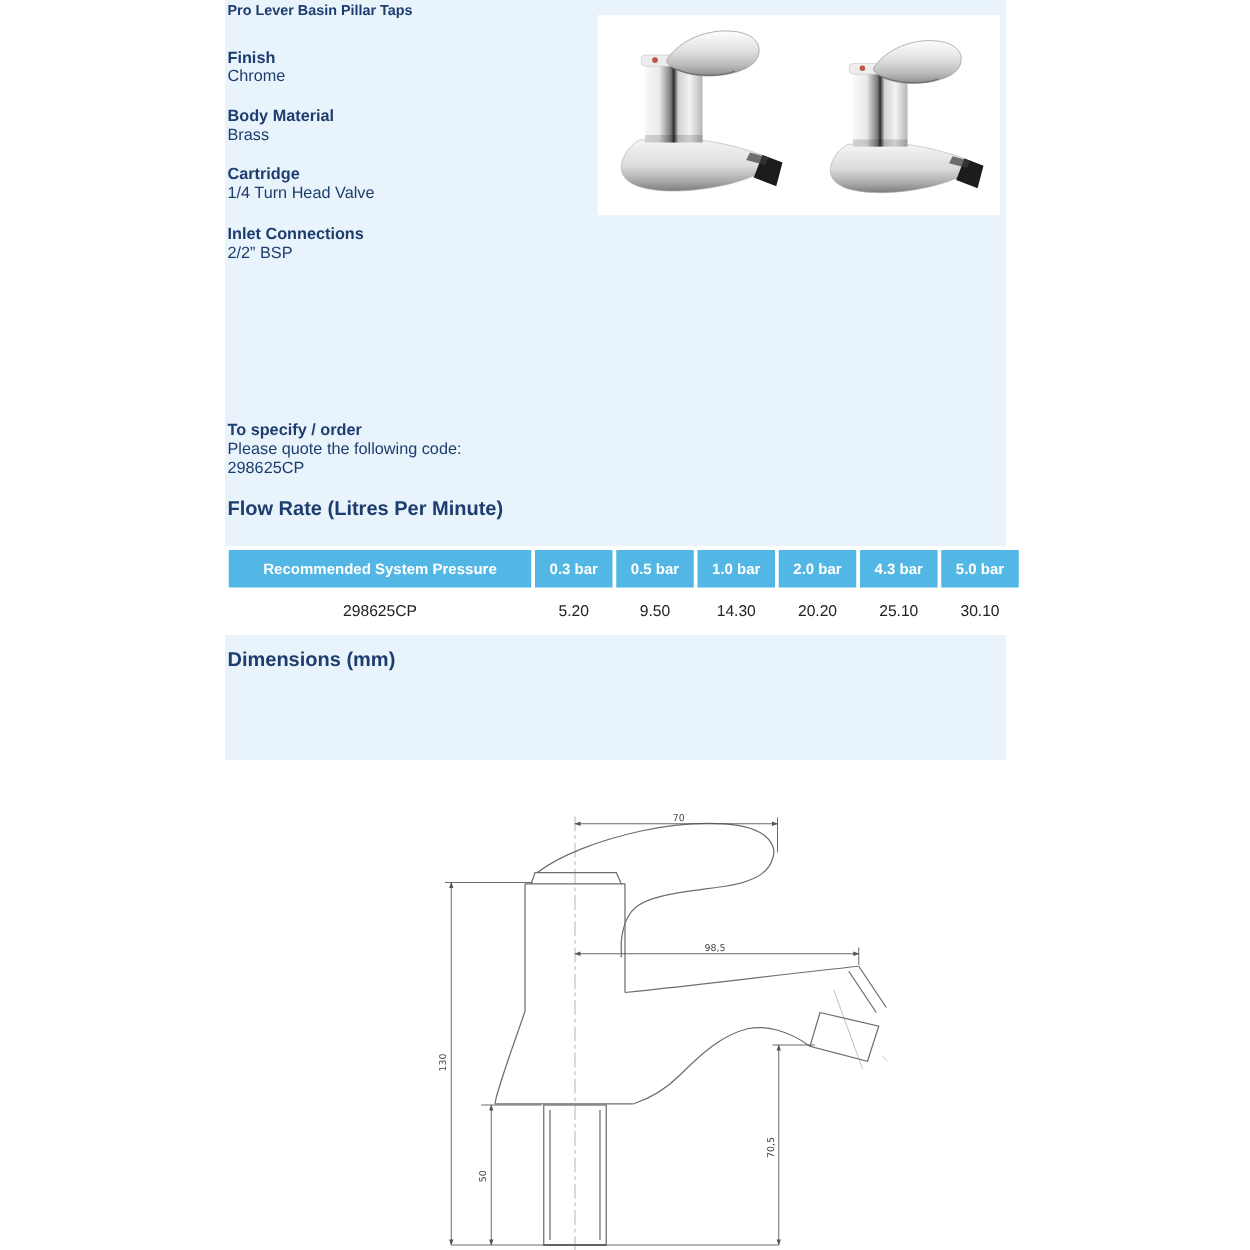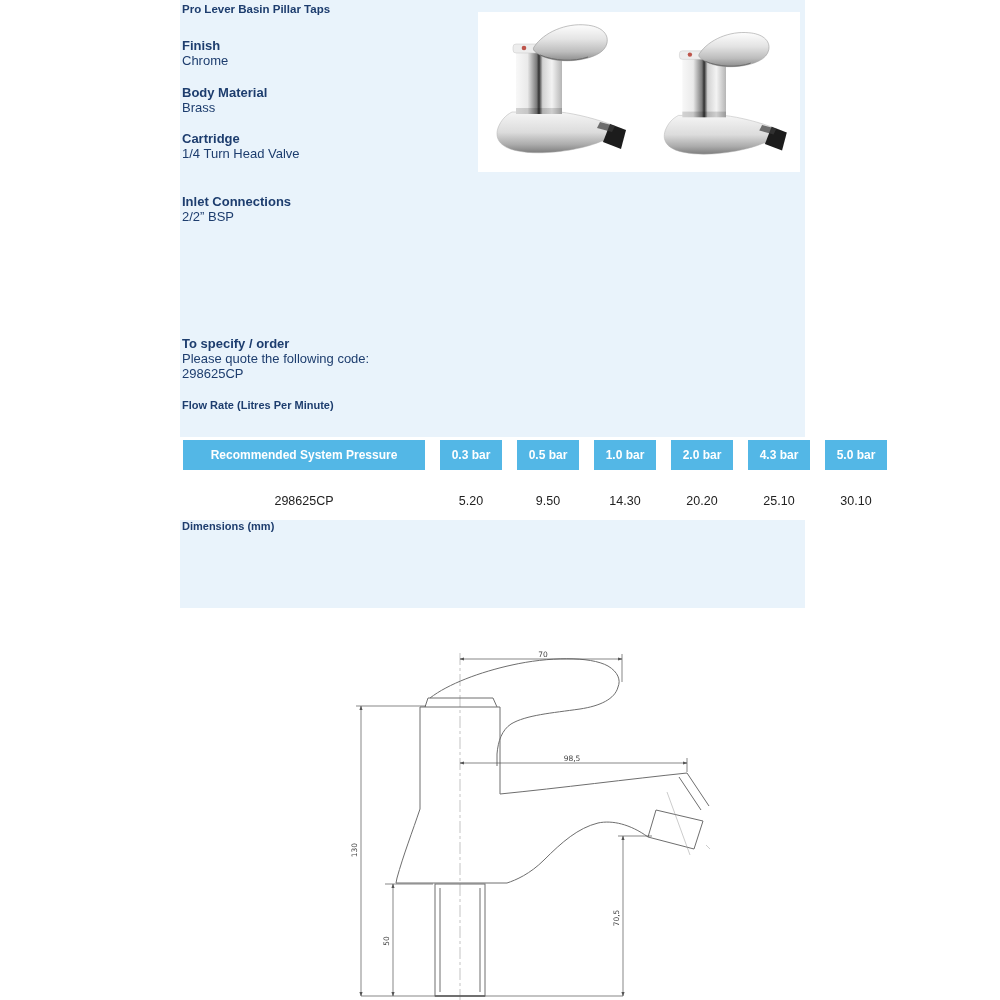--- a/index.html
+++ b/index.html
@@ -8,25 +8,25 @@
   .canvas { position:relative; width:1000px; height:1000px; background:#fff; overflow:hidden; }
 
   .panel { position:absolute; left:180px; top:0; width:625px; height:608px; background:#e9f3fb; }
 
   .photo-box { position:absolute; left:478px; top:12px; width:322px; height:160px; background:#ffffff; }
 
   .spec { position:absolute; left:182px; color:#1d3d6e; font-size:13px; line-height:15px; }
   .spec b { font-weight:bold; }
   .title { position:absolute; left:182px; top:3px; color:#1d3d6e; font-size:11.5px; font-weight:bold; }
 
-  .section-heading { position:absolute; left:182px; color:#1d3d6e; font-size:11px; font-weight:bold; }
+  .section-heading { position:absolute; left:182px; color:#1d3d6e; font-size:16px; font-weight:bold; }
 
   .flow-table { position:absolute; left:180px; top:437px; width:638px; background:#ffffff; padding:3px;
                 display:grid; grid-template-columns:242px 62px 62px 62px 62px 62px 62px;
-                grid-auto-rows:auto; gap:15px; }
+                grid-auto-rows:auto; gap:3px; }
   .flow-table .th { background:#53b7e6; color:#ffffff; font-size:12px; font-weight:bold;
                     height:30px; display:flex; align-items:center; justify-content:center; }
   .flow-table .td { background:#ffffff; color:#222222; font-size:12.5px;
                     height:32px; display:flex; align-items:center; justify-content:center; }
 
   .drawing-box { position:absolute; left:330px; top:612px; width:380px; height:388px;margin-top:36px; }
 
   svg text { font-family:"DejaVu Sans", sans-serif; }
 </style>
 </head>
@@ -87,21 +87,21 @@
     <span>Chrome</span>
   </div>
   <div class="spec" style="top:85px">
     <b>Body Material</b><br>
     <span>Brass</span>
   </div>
   <div class="spec" style="top:131px">
     <b>Cartridge</b><br>
     <span>1/4 Turn Head Valve</span>
   </div>
-  <div class="spec" style="top:194px">
+  <div class="spec" style="top:179px">
     <b>Inlet Connections</b><br>
     <span>2/2” BSP</span>
   </div>
   <div class="spec" style="top:336px">
     <b>To specify / order</b><br>
     <span>Please quote the following code:</span><br>
     <span>298625CP</span>
   </div>
 
   <div class="section-heading" style="top:399px">Flow Rate (Litres Per Minute)</div>

